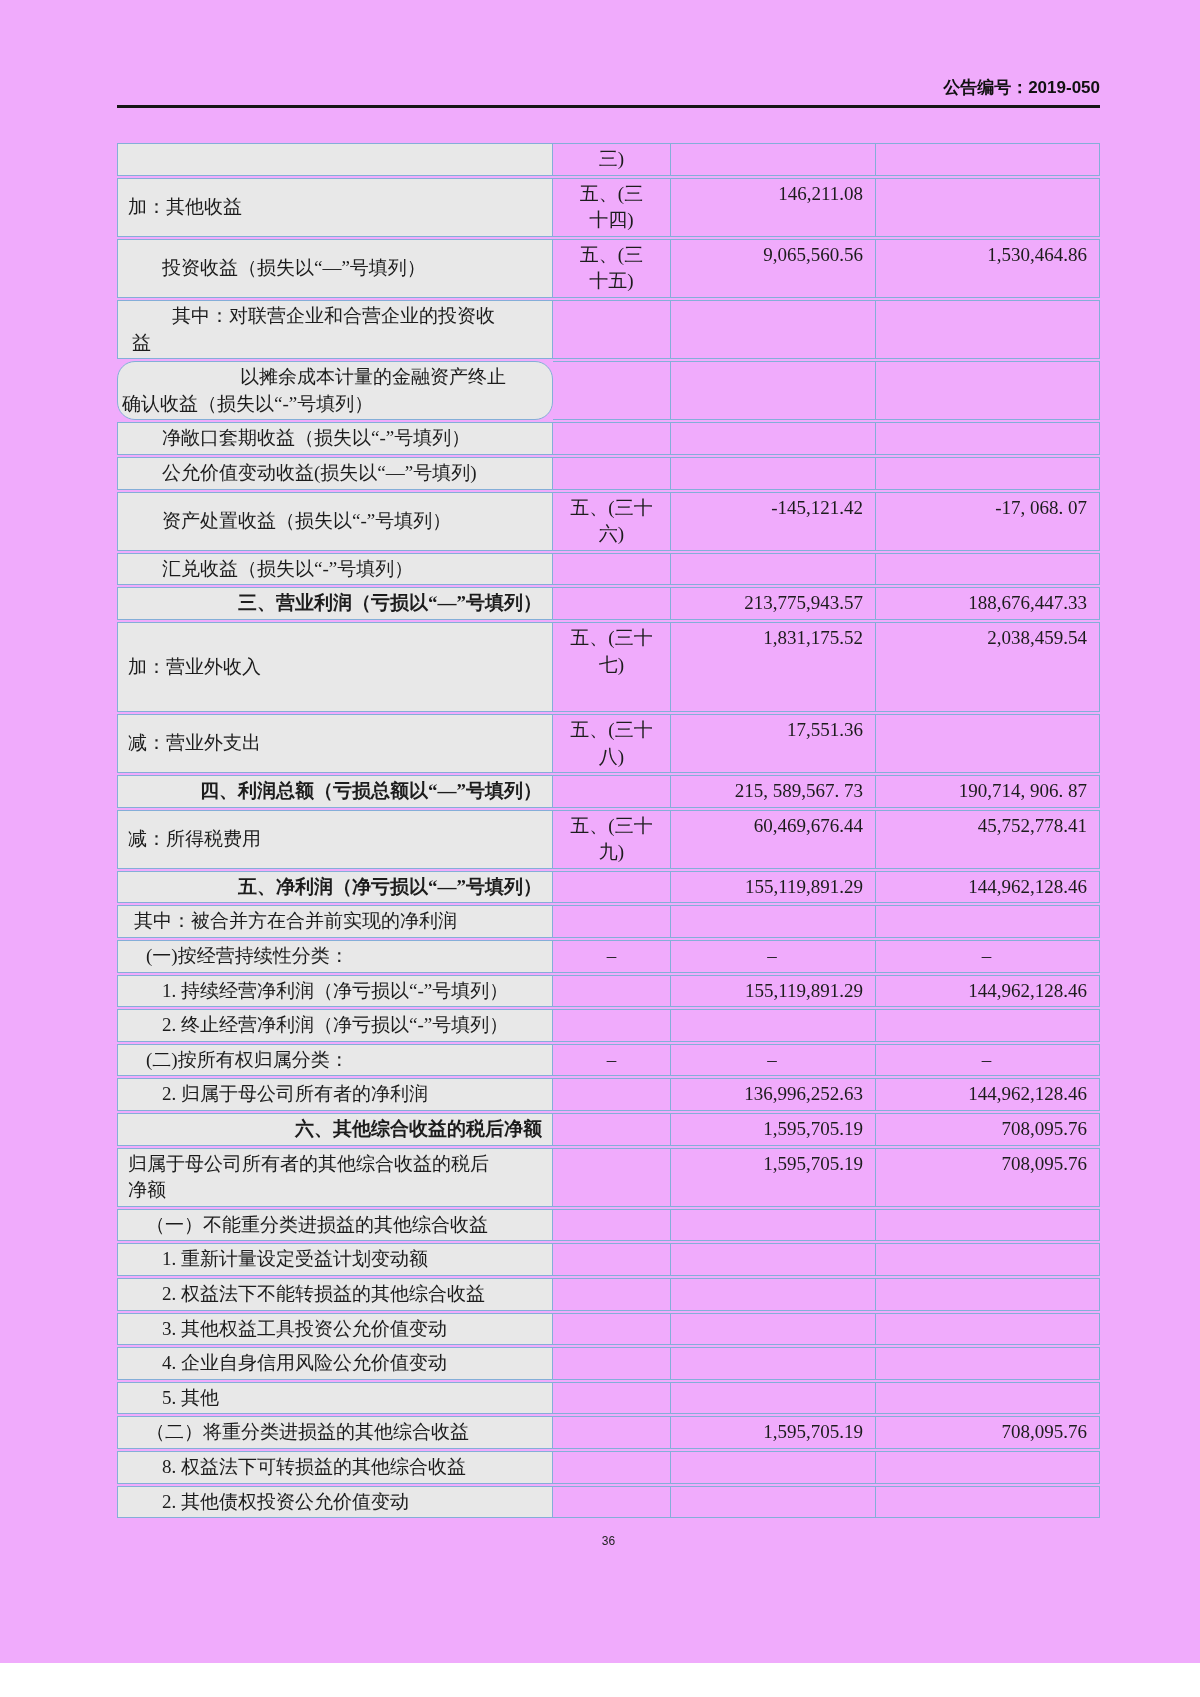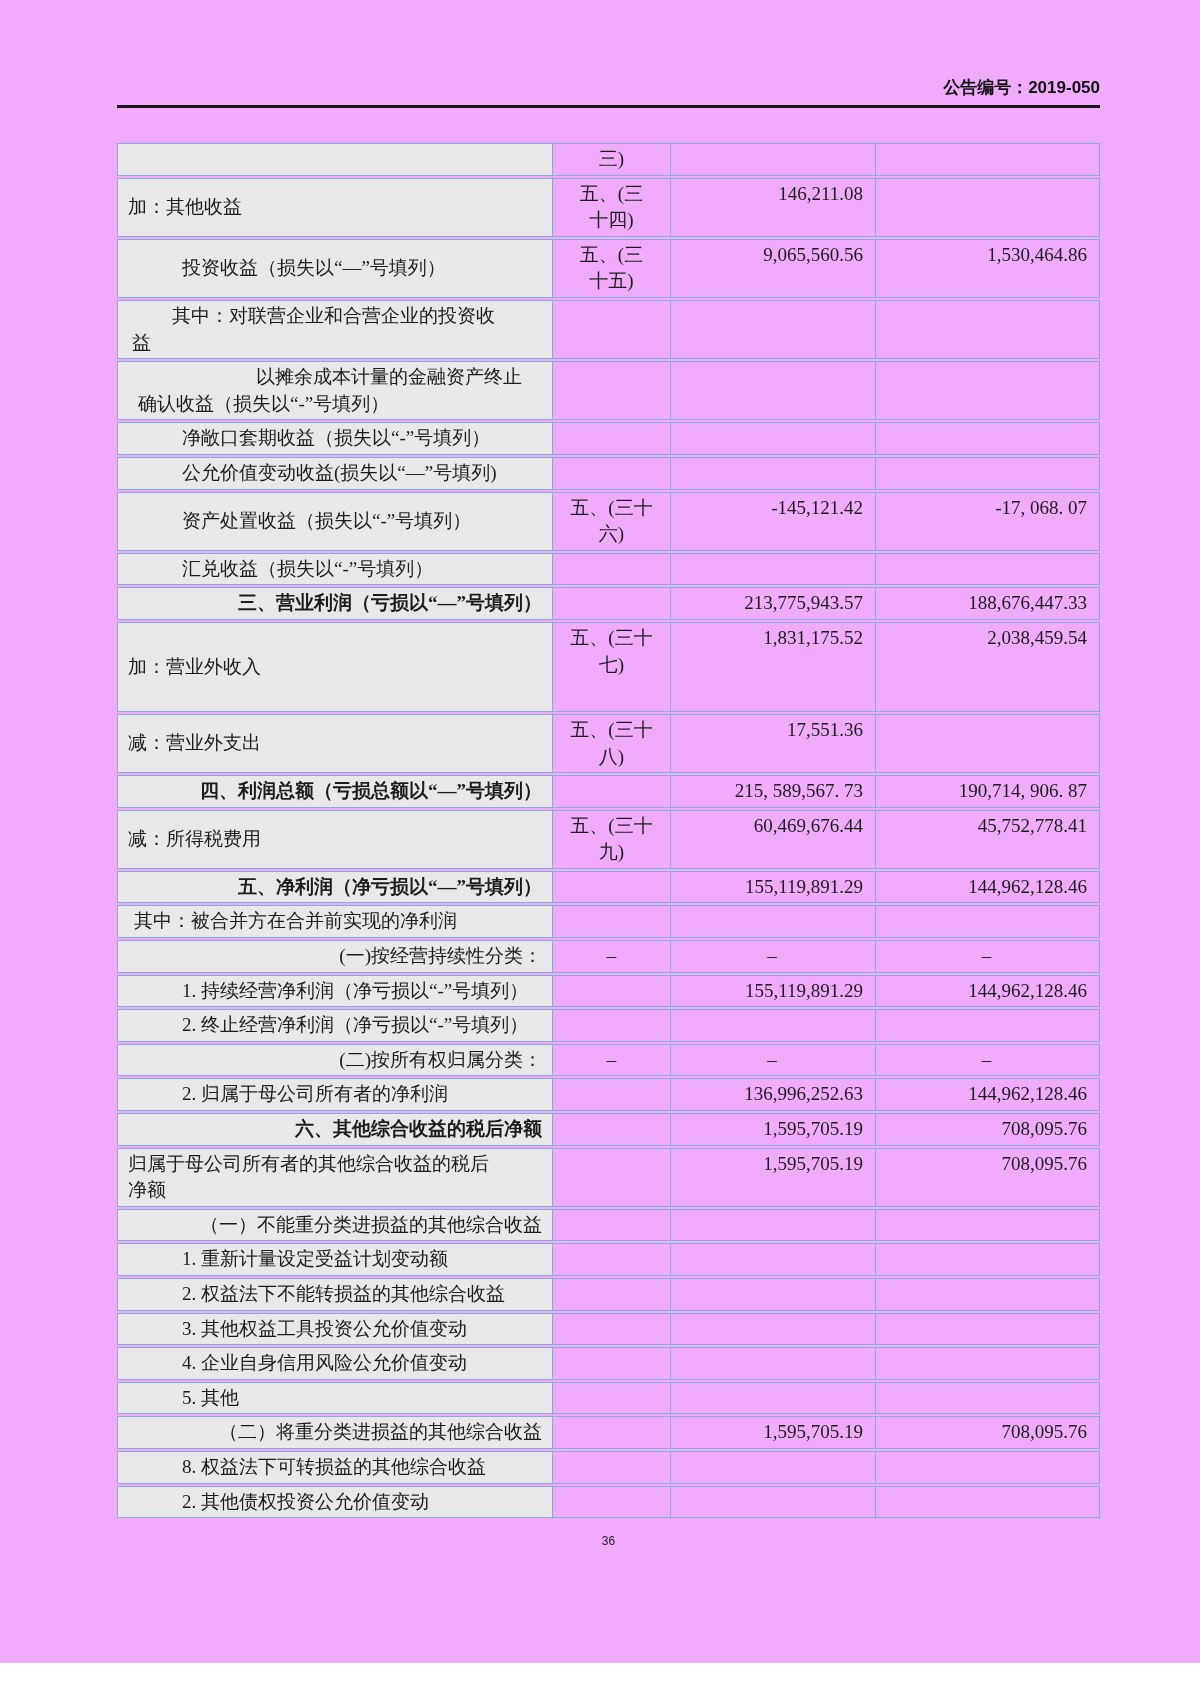--- a/index.html
+++ b/index.html
@@ -28,25 +28,25 @@
     overflow:hidden;
   }
   td.c-label{
     border-left:1px solid #84aed8;background:#e8e8e8;
     vertical-align:middle;white-space:pre-line;text-align:left;
   }
   td.c-note{text-align:center;white-space:pre-line;padding:2px 6px;}
   td.c-amt{text-align:right;padding-right:12px;}
   td.dash{text-align:center;}
   td.bold{font-weight:700;text-align:right;}
-  td.ind1{padding-left:36px;text-align:right;}
-  td.ind2{padding-left:64px;}
+  td.ind1{padding-left:28px;}
+  td.ind2{padding-left:44px;}
   td.mid{padding-left:16px;}
   td.hang1{padding-left:14px;text-indent:40px;}
-  td.hang2{padding-left:20px;text-indent:118px;}
+  td.hang2{padding-left:4px;text-indent:118px;border-radius:18px;}
   tr.tall td{height:84px;}
   .page-num{
     margin-top:14px;text-align:center;
     font-family:"Liberation Sans","DejaVu Sans",sans-serif;
     font-size:12px;color:#222;
   }
 </style>
 </head>
 <body>
 

